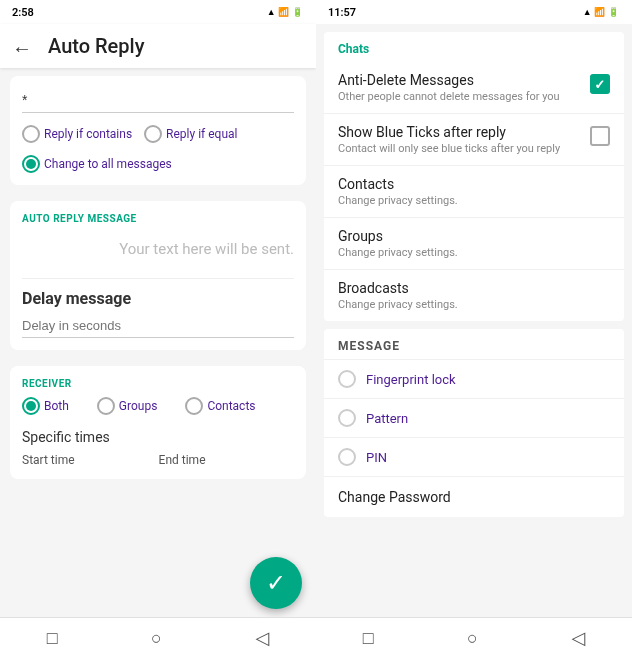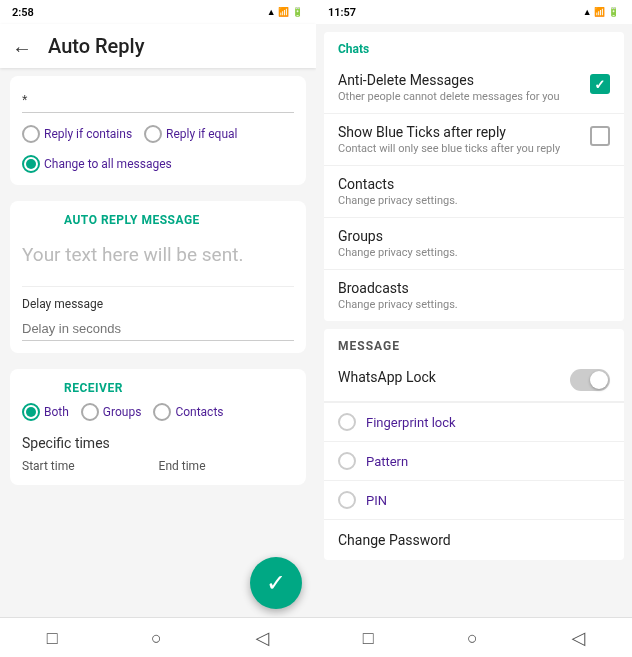--- a/index.html
+++ b/index.html
@@ -109,55 +109,56 @@
     }
     .radio-circle.selected::after {
       content: '';
       width: 10px;
       height: 10px;
       border-radius: 50%;
       background: #00a884;
     }
 
     .section-label {
-      font-size: 12px;
+      font-size: 10px;
       font-weight: 700;
       color: #00a884;
       letter-spacing: 0.5px;
       margin-bottom: 8px;
-      margin-left: 42px;
     }
 
     .placeholder-text {
       color: #bbb;
-      font-size: 19px;
+      font-size: 15px;
       padding: 8px 0 20px 0;
       border-bottom: 1px solid #eee;
+      text-align: right;
     }
 
     .delay-label {
-      font-size: 12px;
+      font-size: 16px;
       color: #333;
       margin: 10px 0 6px 0;
+      font-weight: bold;
     }
 
     .delay-input {
       border: none;
       border-bottom: 1px solid #ccc;
       width: 100%;
       font-size: 13px;
       padding: 4px 0;
       color: #aaa;
       outline: none;
       background: transparent;
     }
 
     .receiver-group {
       display: flex;
-      gap: 12px;
+      gap: 28px;
       align-items: center;
       margin-top: 6px;
     }
 
     .specific-times-row {
       display: flex;
       justify-content: space-between;
       align-items: center;
       margin-top: 14px;
     }
@@ -493,26 +494,20 @@
       <div class="settings-item-text">
         <div class="settings-item-title">Broadcasts</div>
         <div class="settings-item-desc">Change privacy settings.</div>
       </div>
     </div>
   </div>
 
   <div class="security-card">
     <div class="security-title">MESSAGE</div>
 
-    <div class="settings-item">
-      <div class="settings-item-text">
-        <div class="settings-item-title">WhatsApp Lock</div>
-      </div>
-      <div class="toggle-switch"></div>
-    </div>
 
     <div class="security-sub-item">
       <div class="radio-circle-disabled"></div>
       <span class="sub-item-label">Fingerprint lock</span>
     </div>
 
     <div class="security-sub-item">
       <div class="radio-circle-disabled"></div>
       <span class="sub-item-label">Pattern</span>
     </div>

